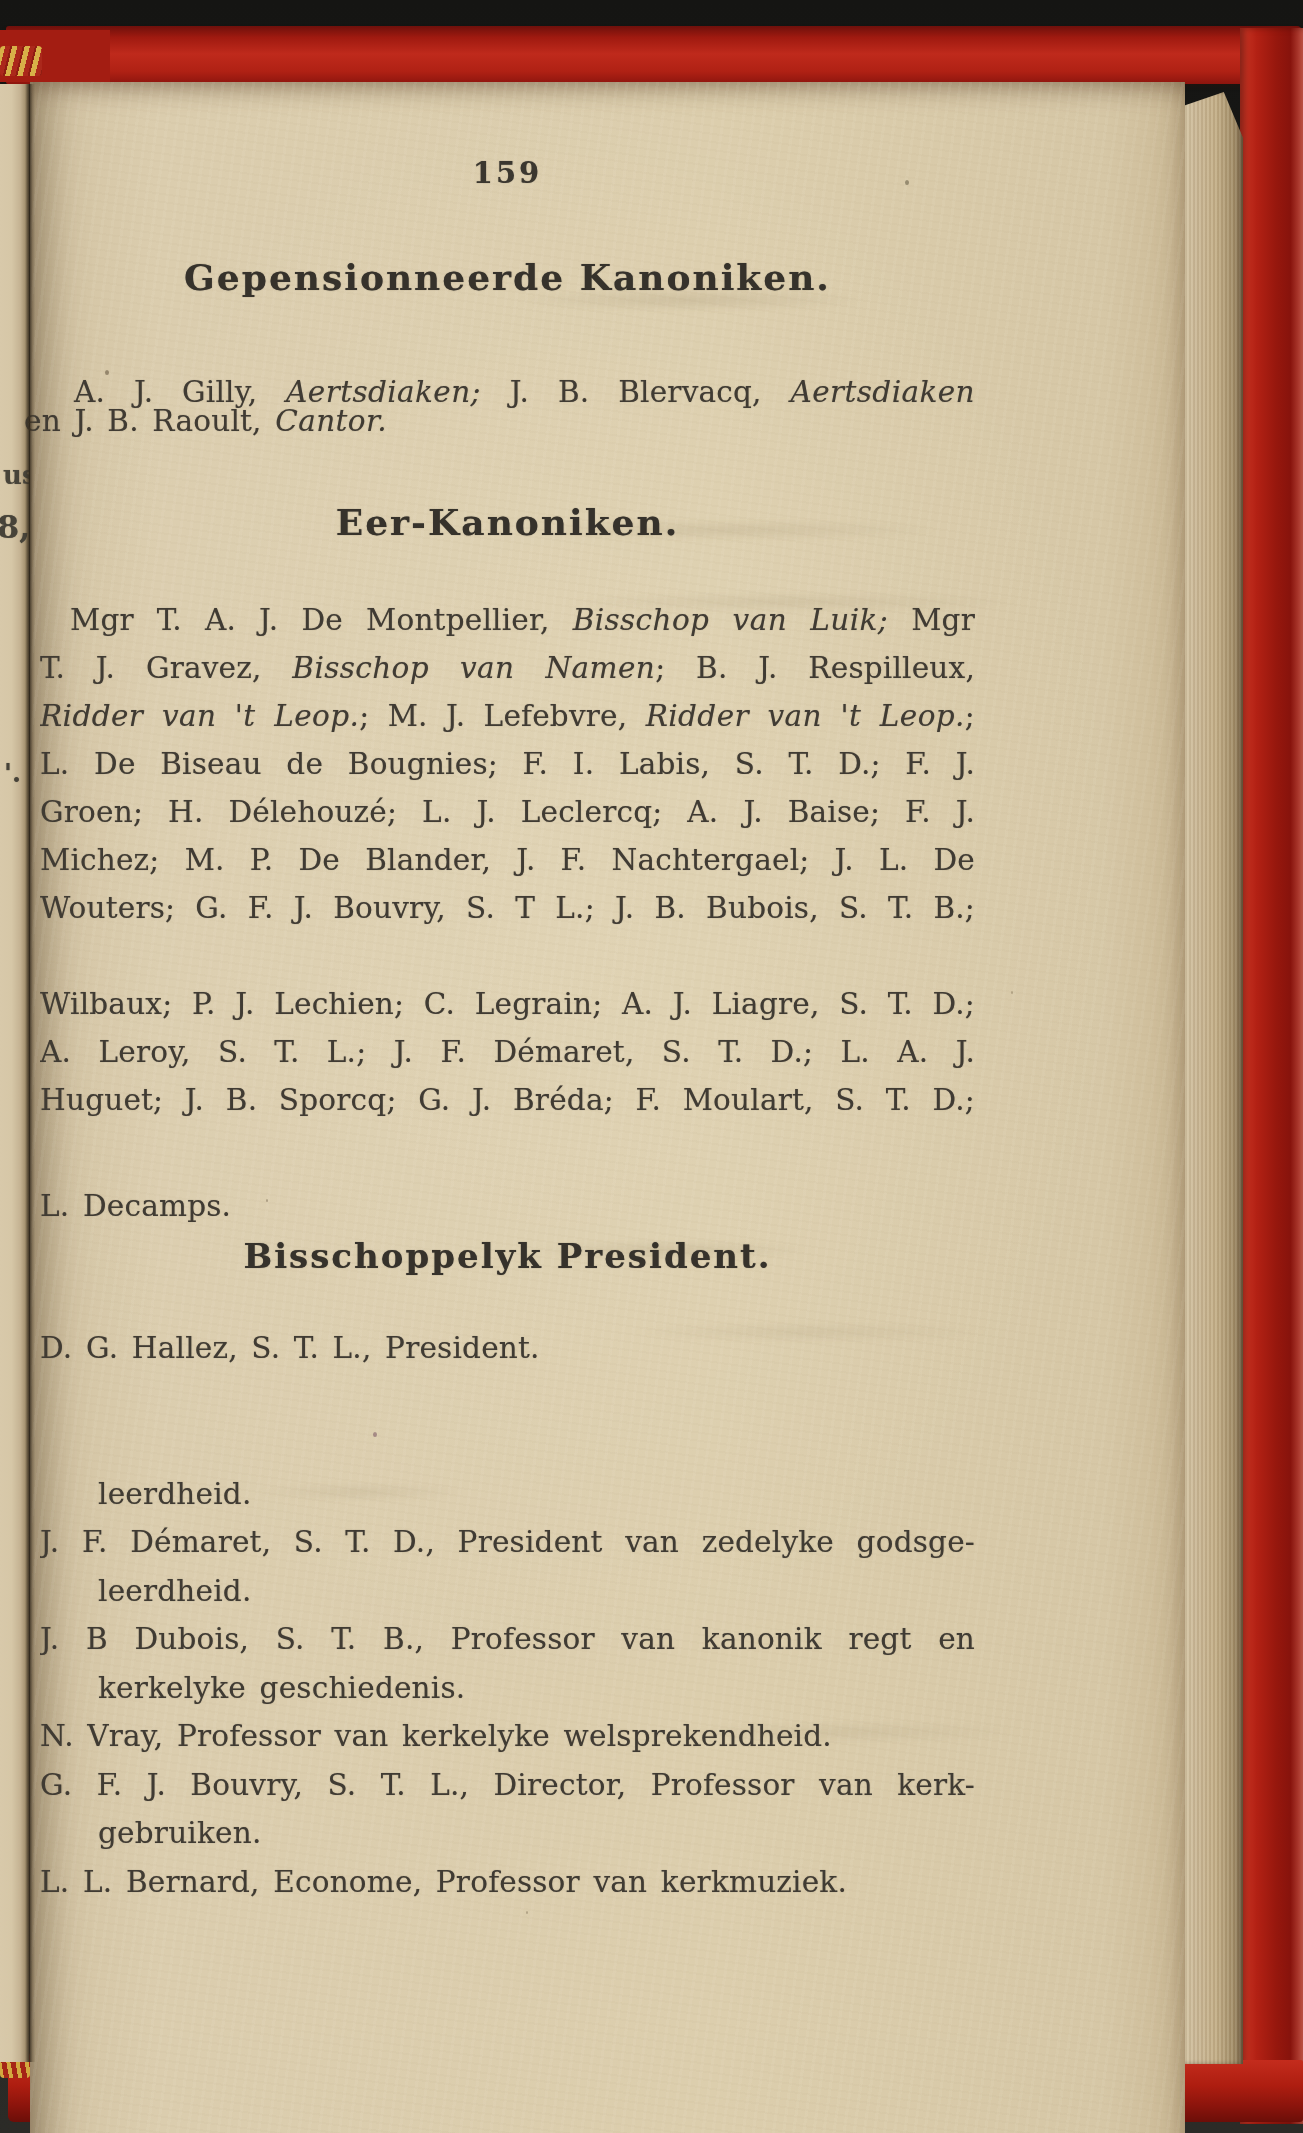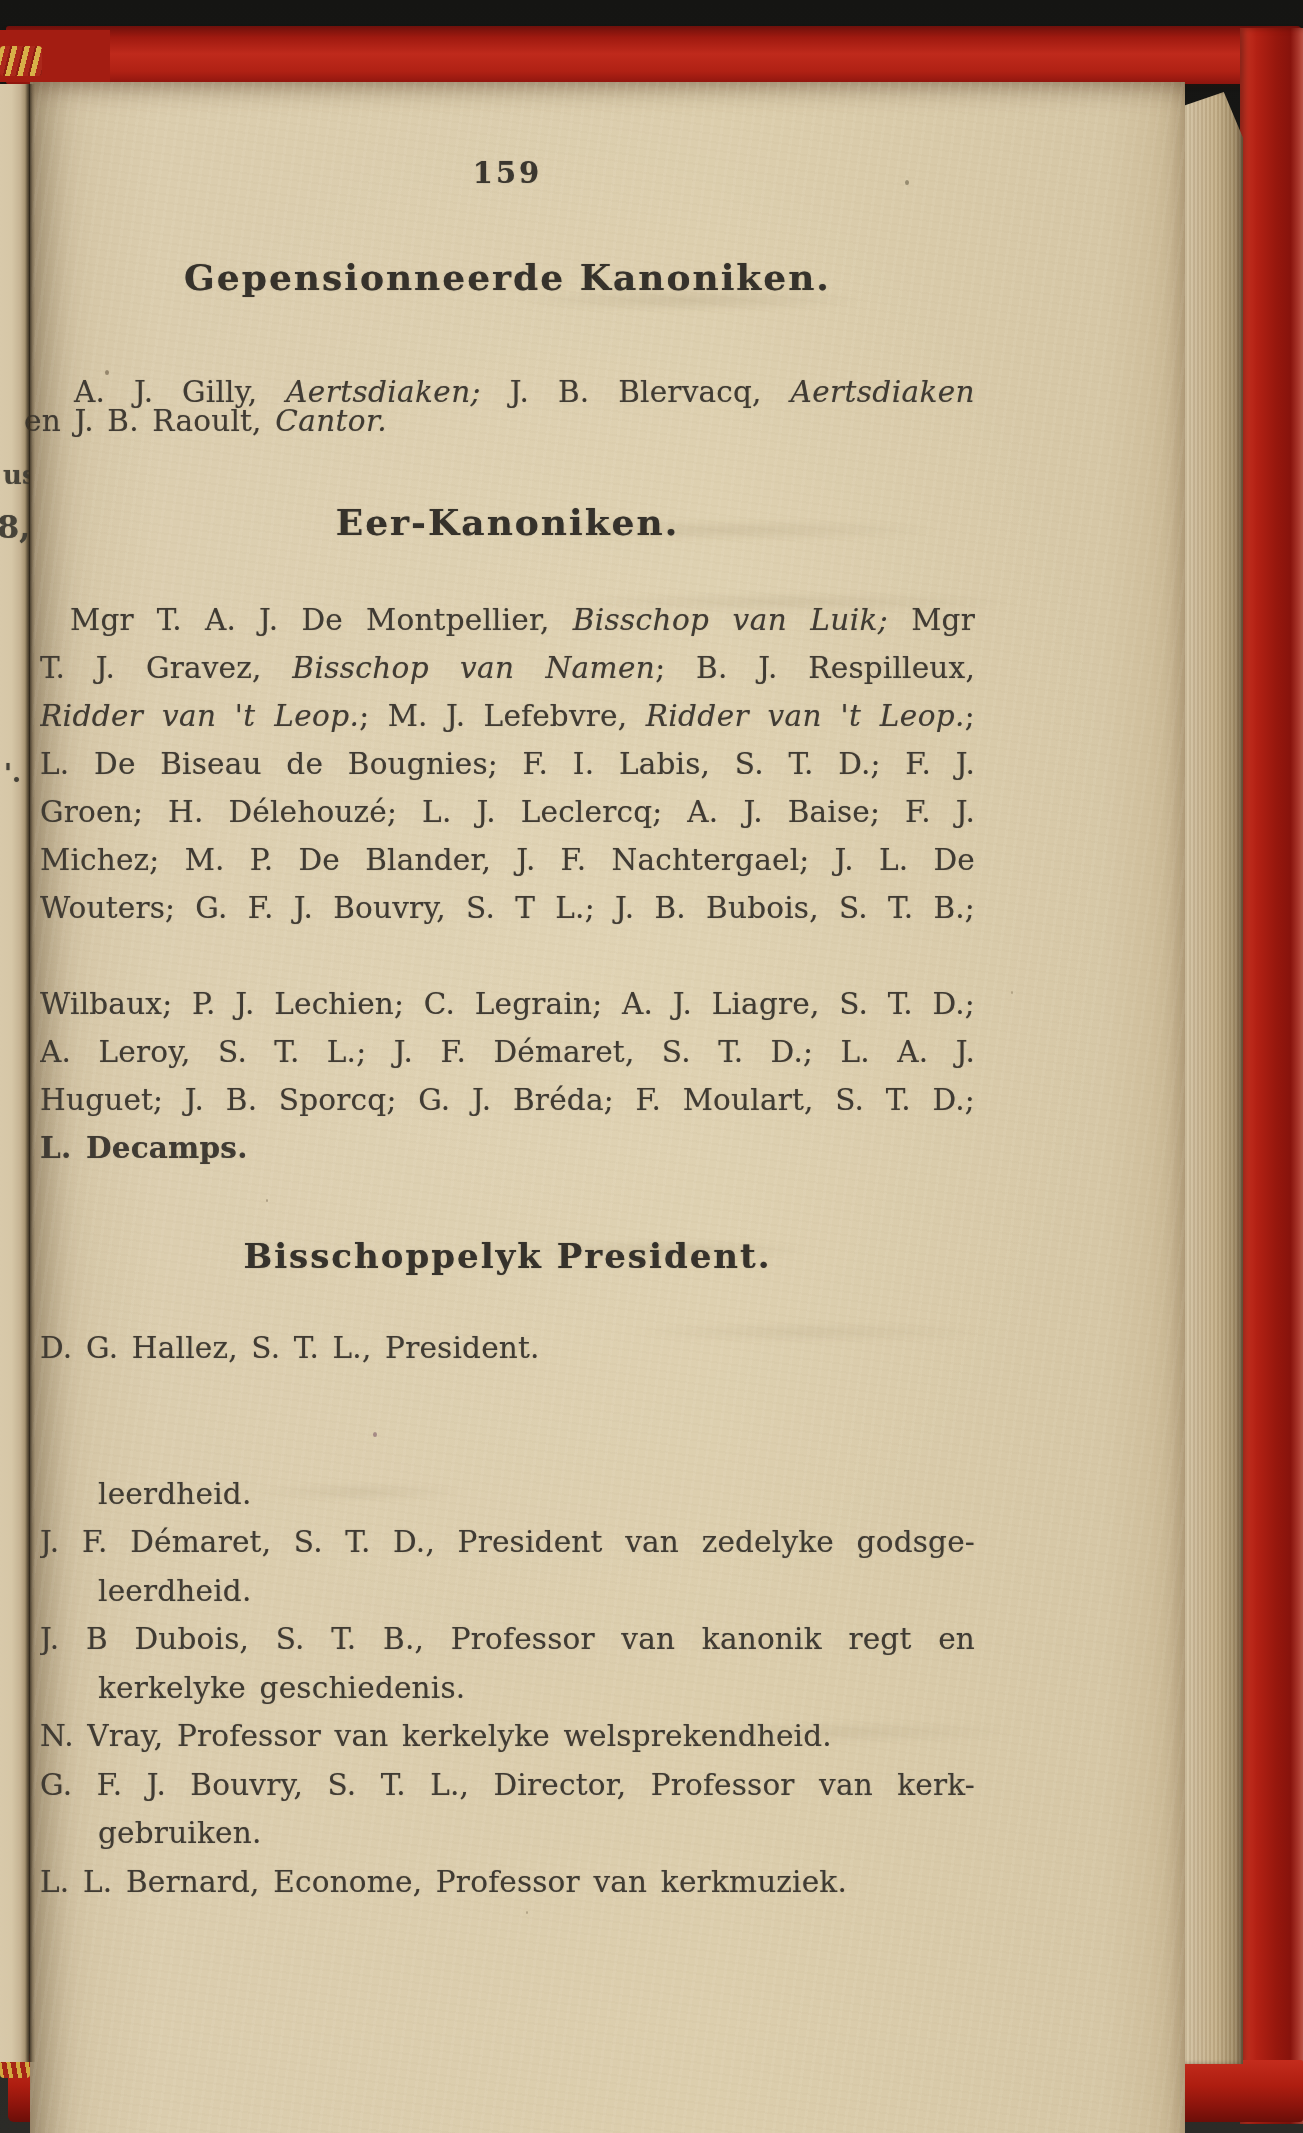--- a/index.html
+++ b/index.html
@@ -159,21 +159,21 @@
       <div class="tl jst" style="top: 518px; padding-left: 30px;"><span>Mgr T. A. J. De Montpellier, </span><i>Bisschop van Luik;</i><span> Mgr</span></div>
       <div class="tl jst" style="top: 566px;"><span>T. J. Gravez, </span><i>Bisschop van Namen</i><span>; B. J. Respilleux,</span></div>
       <div class="tl jst" style="top: 614px;"><i>Ridder van 't Leop.</i><span>; M. J. Lefebvre, </span><i>Ridder van 't Leop.</i><span>;</span></div>
       <div class="tl jst" style="top: 662px;"><span>L. De Biseau de Bougnies; F. I. Labis, S. T. D.; F. J.</span></div>
       <div class="tl jst" style="top: 710px;"><span>Groen; H. Délehouzé; L. J. Leclercq; A. J. Baise; F. J.</span></div>
       <div class="tl jst" style="top: 758px;"><span>Michez; M. P. De Blander, J. F. Nachtergael; J. L. De</span></div>
       <div class="tl jst" style="top: 806px;"><span>Wouters; G. F. J. Bouvry, S. T L.; J. B. Bubois, S. T. B.;</span></div>
       <div class="tl jst" style="top: 902px;"><span>Wilbaux; P. J. Lechien; C. Legrain; A. J. Liagre, S. T. D.;</span></div>
       <div class="tl jst" style="top: 950px;"><span>A. Leroy, S. T. L.; J. F. Démaret, S. T. D.; L. A. J.</span></div>
       <div class="tl jst" style="top: 998px;"><span>Huguet; J. B. Sporcq; G. J. Bréda; F. Moulart, S. T. D.;</span></div>
-      <div class="tl" style="top: 1046px; font-weight: bold;"><span>L. Decamps.</span></div>
+      <div class="tl" style="top: 1104px;"><span>L. Decamps.</span></div>
       <div class="heading" style="top: 1154px; font-size: 34px;">Bisschoppelyk President.</div>
       <div class="tl" style="top: 1246px;"><span>D. G. Hallez, S. T. L., President.</span></div>
       <div class="tl" style="top: 1392px; padding-left: 58px;"><span>leerdheid.</span></div>
       <div class="tl jst" style="top: 1440px;"><span>J. F. Démaret, S. T. D., President van zedelyke godsge-</span></div>
       <div class="tl" style="top: 1489px; padding-left: 58px;"><span>leerdheid.</span></div>
       <div class="tl jst" style="top: 1537px;"><span>J. B Dubois, S. T. B., Professor van kanonik regt en</span></div>
       <div class="tl" style="top: 1586px; padding-left: 58px;"><span>kerkelyke geschiedenis.</span></div>
       <div class="tl" style="top: 1634px;"><span>N. Vray, Professor van kerkelyke welsprekendheid.</span></div>
       <div class="tl jst" style="top: 1683px;"><span>G. F. J. Bouvry, S. T. L., Director, Professor van kerk-</span></div>
       <div class="tl" style="top: 1731px; padding-left: 58px;"><span>gebruiken.</span></div>

